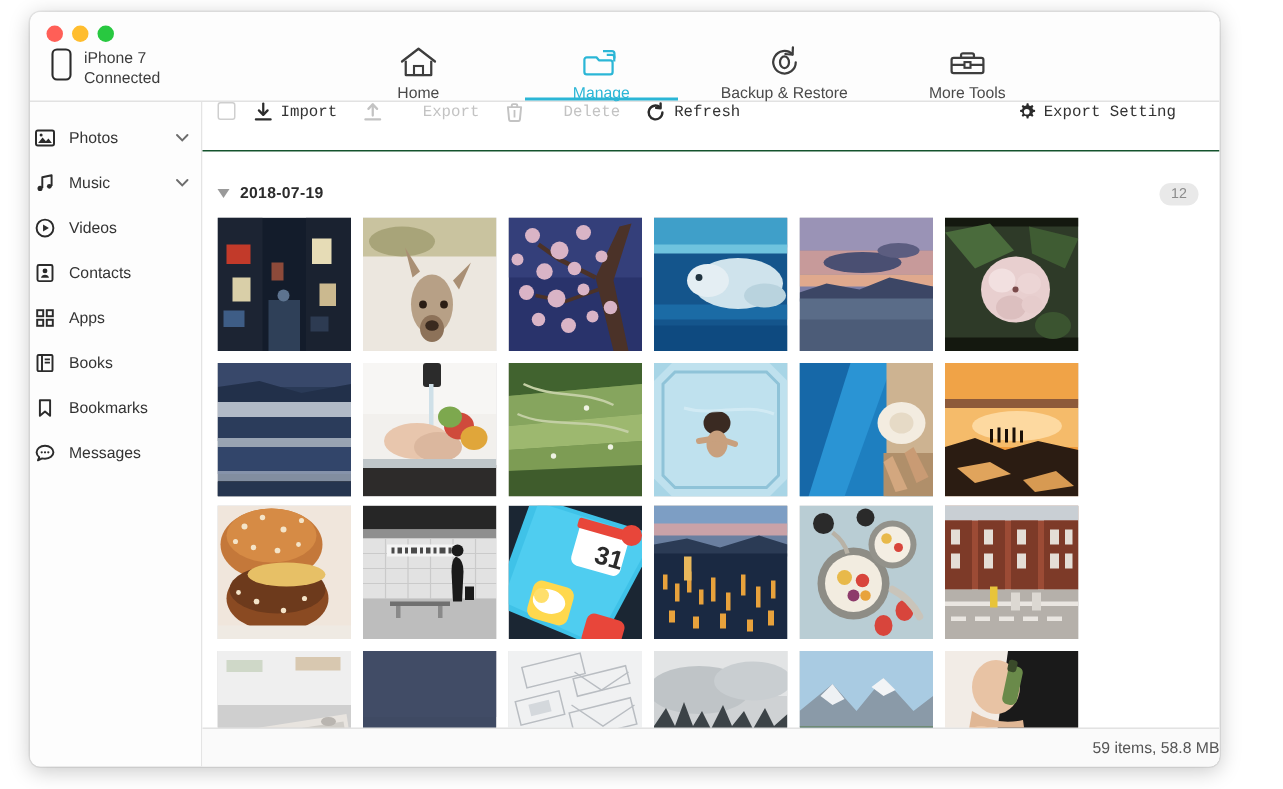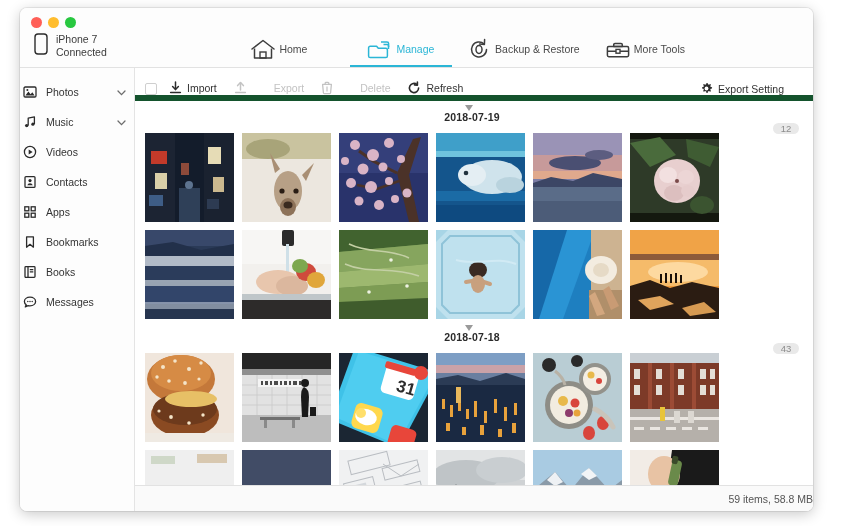--- a/index.html
+++ b/index.html
@@ -42,21 +42,21 @@
     padding-left: 14px; padding-top: 16px;
     width: 220px;
   }
   .device-icon { flex: 0 0 auto; }
   .device-text { font-size: 10.5px; color: #3c3c3c; line-height: 13px; }
 
   .navtabs { flex: 1; display: flex; align-items: flex-end; justify-content: center; gap: 0; }
   .navtab {
     position: relative;
     width: 122px; height: 60px;
-    display: flex; flex-direction: row;
+    display: flex; flex-direction: column;
     align-items: center; justify-content: center;
     gap: 3px;
     color: #4a4a4a; font-size: 10.5px;
     cursor: pointer;
     padding-top: 23px;
   }
   .navtab .ti { height: 24px; display: flex; align-items: flex-end; }
   .navtab.active { color: #2bb6d6; }
   .navtab.active::after {
     content: ""; position: absolute; left: 10px; right: 10px; bottom: 0;
@@ -82,43 +82,44 @@
   }
   .side-item .si { flex: 0 0 14px; display: flex; align-items: center; justify-content: center; }
   .side-label { flex: 1; }
   .chev { flex: 0 0 auto; opacity: .75; }
 
   
   .content { flex: 1; display: flex; flex-direction: column; min-width: 0; background: #fff; }
 
   .toolbar {
     height: 33px; flex: 0 0 33px;
-    border-bottom: 6px solid #14532d;
-    display: flex; align-items: flex-end;
+    border-bottom: 1px solid #14532d;
+    display: flex; align-items: flex-start;
     padding: 0 14px 0 10px;
+    font-family: Liberation Mono, monospace;
   }
   .cbox {
     width: 12px; height: 12px; border: 1px solid #cfcfcf;
     border-radius: 2px; background: #fff; margin-right: 12px; cursor: pointer;
   }
   .tbtn {
     display: flex; align-items: center; gap: 5px;
     font-size: 10.5px; color: #333;
     margin-right: 17px; cursor: pointer;
   }
   .tbtn.disabled { color: #c3c3c3; cursor: default; gap: 27px; }
   .tbtn .ic { display: flex; align-items: center; }
   .spacer { flex: 1; }
 
   
   .scroll { flex: 1; overflow: hidden; padding: 0 0 0 10px; position: relative; }
 
   .group-head {
     height: 24px; display: flex; align-items: center;
-    padding: 0 14px 0 0; margin-top: 4px; flex-direction: column;
+    padding: 0 14px 0 0; margin-top: 16px;
   }
   .caret {
     width: 0; height: 0; margin-right: 7px;
     border-left: 4.5px solid transparent;
     border-right: 4.5px solid transparent;
     border-top: 6px solid #9a9a9a;
     cursor: pointer;
   }
   .group-date { font-size: 10.5px; font-weight: bold; color: #2b2b2b; letter-spacing: .2px; }
   .badge {
@@ -287,36 +288,36 @@
             <rect x="1.8" y="8.2" width="4" height="4" fill="none" stroke="#2b2b2b" stroke-width="1.3"></rect>
             <rect x="8.2" y="8.2" width="4" height="4" fill="none" stroke="#2b2b2b" stroke-width="1.3"></rect>
           </svg>
         </span>
         <span class="side-label">Apps</span>
       </div>
 
       <div class="side-item">
         <span class="si">
           <svg width="14" height="14" viewBox="0 0 14 14">
-            <path d="M3.6 1.8 h6.8 v10.4 l-3.4 -2.9 l-3.4 2.9 Z" fill="none" stroke="#2b2b2b" stroke-width="1.3" stroke-linejoin="round"></path>
-          </svg>
-        </span>
-        <span class="side-label">Bookmarks</span>
-      </div>
-
-      <div class="side-item">
-        <span class="si">
-          <svg width="14" height="14" viewBox="0 0 14 14">
             <rect x="2" y="1.6" width="10" height="10.8" rx="0.8" fill="none" stroke="#2b2b2b" stroke-width="1.3"></rect>
             <line x1="5" y1="1.6" x2="5" y2="12.4" stroke="#2b2b2b" stroke-width="1.3"></line>
             <line x1="6.8" y1="4.6" x2="10.3" y2="4.6" stroke="#2b2b2b" stroke-width="1.2"></line>
             <line x1="6.8" y1="6.8" x2="10.3" y2="6.8" stroke="#2b2b2b" stroke-width="1.2"></line>
           </svg>
         </span>
         <span class="side-label">Books</span>
+      </div>
+
+      <div class="side-item">
+        <span class="si">
+          <svg width="14" height="14" viewBox="0 0 14 14">
+            <path d="M3.6 1.8 h6.8 v10.4 l-3.4 -2.9 l-3.4 2.9 Z" fill="none" stroke="#2b2b2b" stroke-width="1.3" stroke-linejoin="round"></path>
+          </svg>
+        </span>
+        <span class="side-label">Bookmarks</span>
       </div>
 
       <div class="side-item">
         <span class="si">
           <svg width="14" height="14" viewBox="0 0 14 14">
             <path d="M7 2.2 c3.2 0 5.6 1.9 5.6 4.3 c0 2.4 -2.4 4.3 -5.6 4.3 c-0.7 0 -1.3 -0.1 -1.9 -0.2 l-2.8 1.3 l0.9 -2.1 c-1.1 -0.8 -1.8 -1.9 -1.8 -3.3 c0 -2.4 2.4 -4.3 5.6 -4.3 Z" fill="none" stroke="#2b2b2b" stroke-width="1.3" stroke-linejoin="round"></path>
             <circle cx="4.8" cy="6.5" r="0.75" fill="#2b2b2b"></circle>
             <circle cx="7" cy="6.5" r="0.75" fill="#2b2b2b"></circle>
             <circle cx="9.2" cy="6.5" r="0.75" fill="#2b2b2b"></circle>
           </svg>
@@ -590,25 +591,20 @@
                   <rect x="35" y="43" width="2" height="10"></rect>
                 <rect x="40" y="44" width="2" height="9"></rect>
                   <rect x="45" y="43" width="2" height="10"></rect>
                 <rect x="50" y="45" width="2" height="8"></rect>
               </g>
             </svg>
           </div>
 
         </div>
 
-        <div class="group-head">
-          <span class="caret"></span>
-          <span class="group-date">2018-07-18</span>
-          <span class="badge">43</span>
-        </div>
 
         <div class="grid">
 
           <div class="thumb">
             <svg viewBox="0 0 89 89" preserveAspectRatio="none">
               <rect width="89" height="89" fill="#f0e6dc"></rect>
               <ellipse cx="36" cy="26" rx="34" ry="24" fill="#c4783a"></ellipse>
               <ellipse cx="36" cy="20" rx="30" ry="18" fill="#d68b45"></ellipse>
               <ellipse cx="40" cy="62" rx="34" ry="22" fill="#8a4a22"></ellipse>
               <ellipse cx="40" cy="56" rx="32" ry="16" fill="#6d3a1c"></ellipse>

